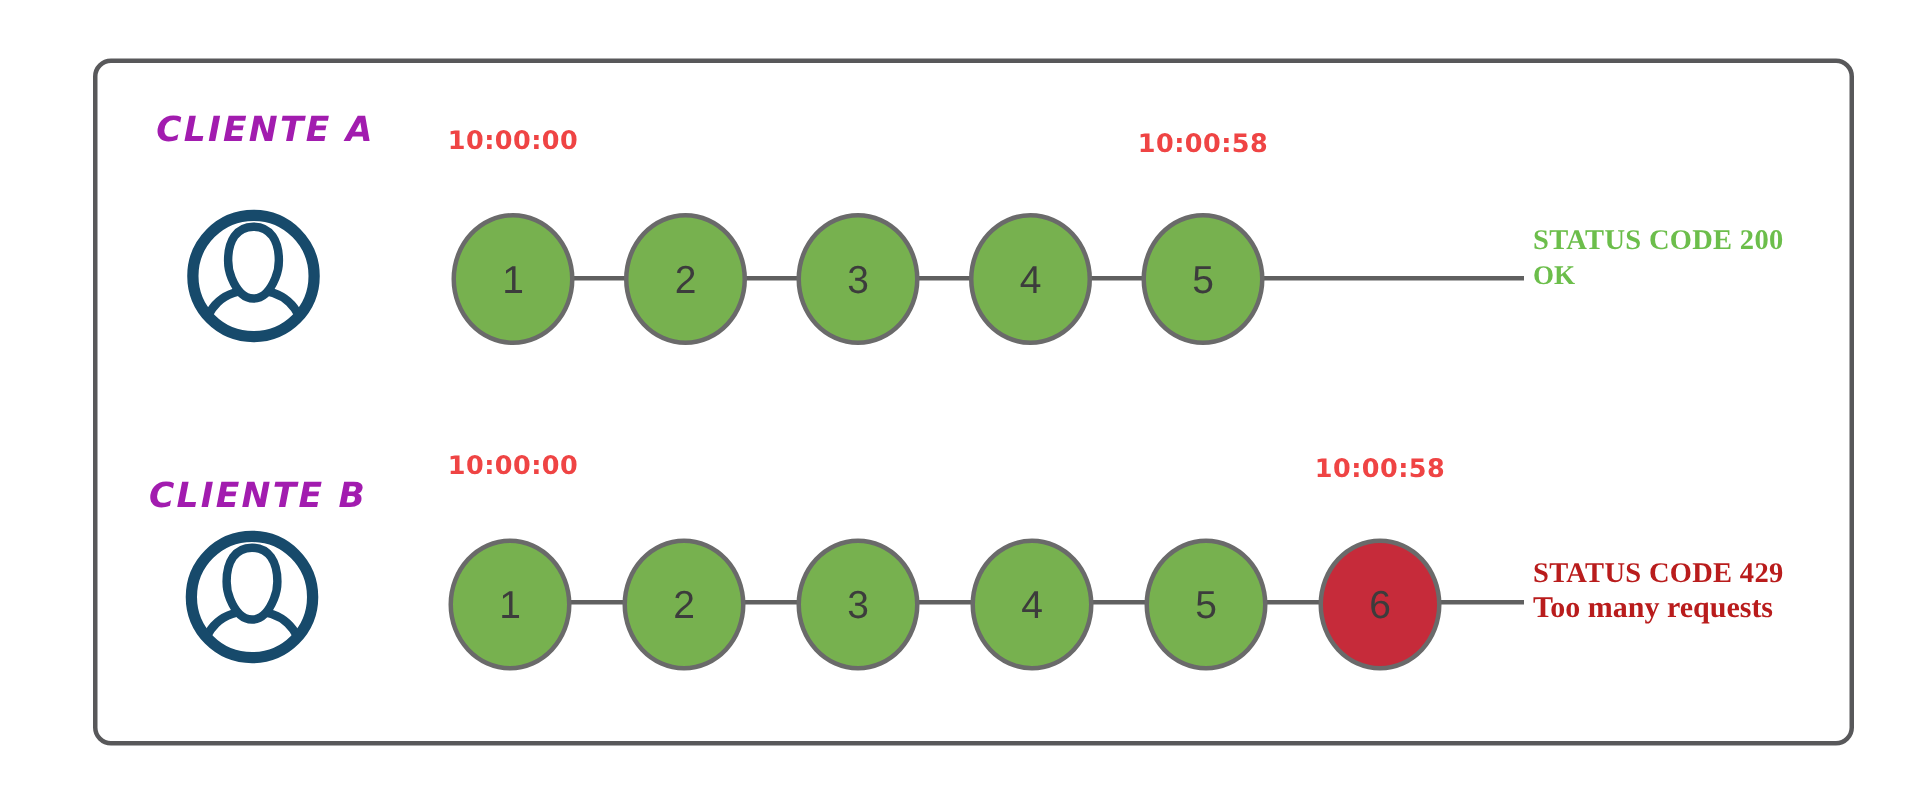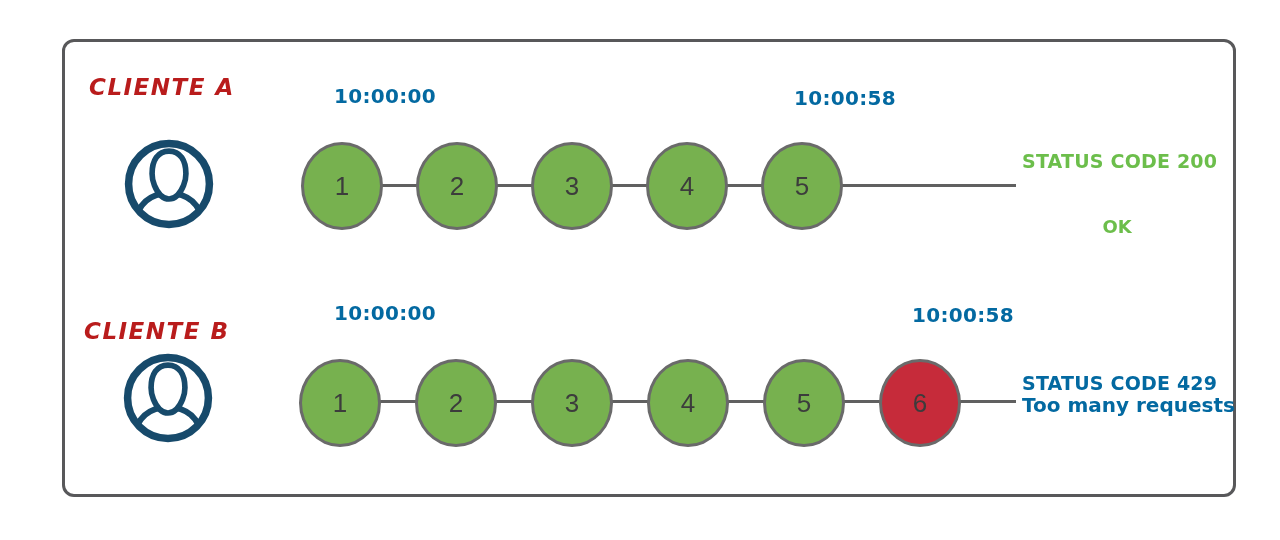--- a/index.html
+++ b/index.html
@@ -19,43 +19,42 @@
     left: 62px; top: 39px;
     width: 1174px; height: 458px;
     border: 3px solid #58585a;
     border-radius: 12px;
     background: #ffffff;
   }
 
   .client-label {
     position: absolute;
     width: 176px;
-    text-align: left;
+    text-align: center;
     font-size: 23px;
     font-weight: 700;
     font-style: italic;
     letter-spacing: 1.5px;
-    color: #b91c1c;
+    color: #a21caf;
   }
 
   .avatar {
     position: absolute;
     width: 94px; height: 94px;
   }
   .avatar svg { display: block; width: 100%; height: 100%; }
 
   .time-label {
     position: absolute;
     transform: translateX(-50%);
-    font-size: 20px;
+    font-size: 17px;
     font-weight: 700;
     letter-spacing: 0.3px;
-    color: #0369a1;
+    color: #ef4444;
     white-space: nowrap;
-    margin-left: 43px;
   }
 
   .conn-line {
     position: absolute;
     height: 3px;
     background: #606060;
   }
 
   .req-circle {
     position: absolute;
@@ -69,30 +68,31 @@
     font-size: 26px;
     font-weight: 400;
     color: #3c3c3c;
     font-family: "Liberation Sans", sans-serif;
   }
   .req-circle.blocked { background: #c62b3a; }
 
   .status-block {
     position: absolute;
     width: 190px;
-    text-align: center;
+    text-align: left;
     font-weight: 700;
     line-height: 22px;
     white-space: nowrap;
+    font-family: Liberation Serif, serif;
   }
   .status-block .line1 { font-size: 19px; letter-spacing: 0.2px; }
   .status-block .line2 { font-size: 20px; }
   .status-block.success { color: #6cbe4b; }
-  .status-block.success .line2 { font-size: 18px; margin-top: 44px; }
-  .status-block.error { color: #0369a1; }
+  .status-block.success .line2 { font-size: 18px; }
+  .status-block.error { color: #b91c1c; }
 </style>
 </head>
 <body>
 
 <div class="canvas">
 
   <div class="frame"></div>
 
   <div class="client-label" style="left:89px; top:74px;">CLIENTE A</div>
 

